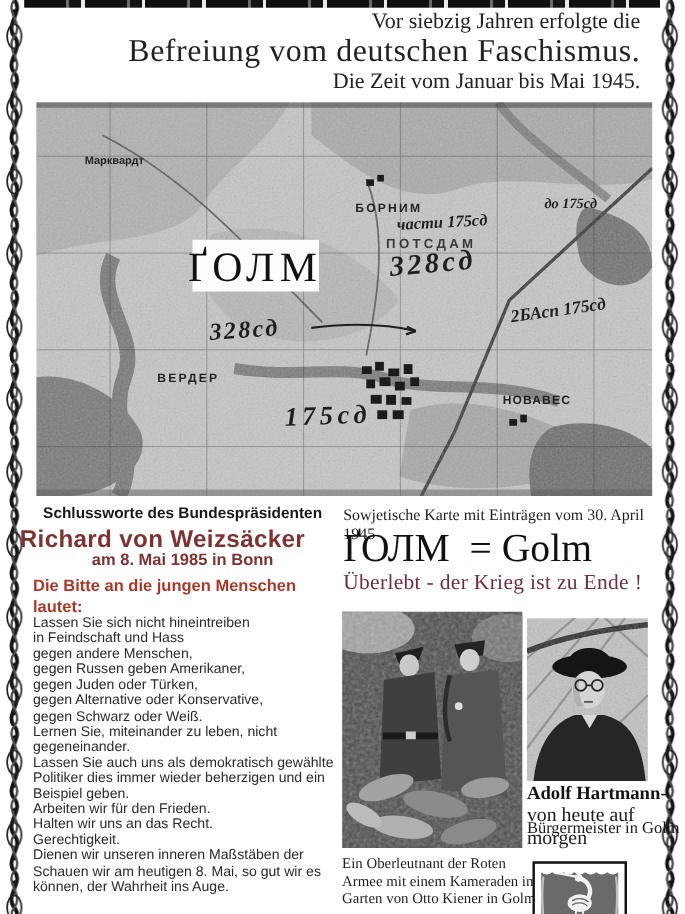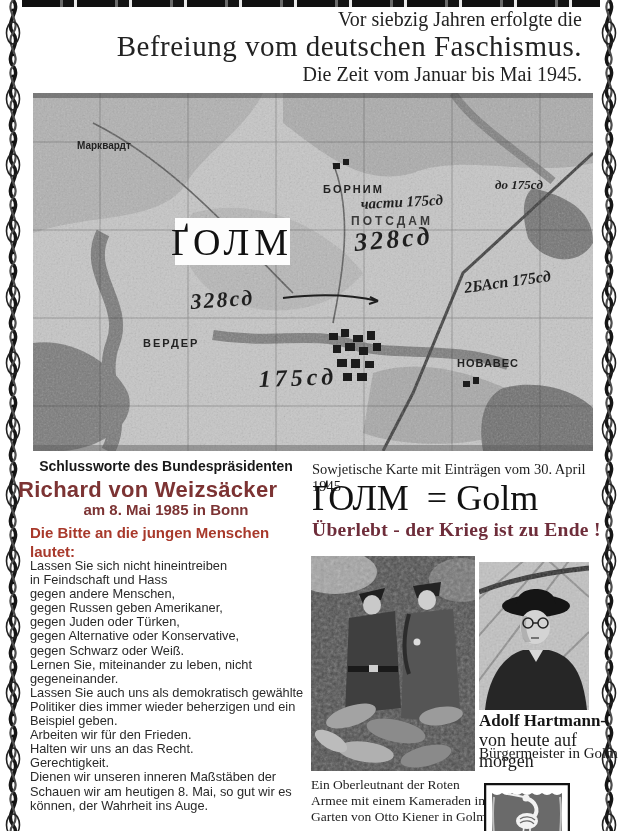--- a/index.html
+++ b/index.html
@@ -20,21 +20,21 @@
   .rvw-name{left:18px;top:477px;width:296px;text-align:left;font-size:22px;font-weight:bold;color:#7c3333;letter-spacing:.3px;}
   .rvw-date{left:30px;top:501px;width:272px;text-align:center;font-size:15px;font-weight:bold;color:#7c3333;}
   .appeal1{left:30px;top:524px;font-size:15px;font-weight:bold;color:#a8392b;}
   .appeal2{left:30px;top:543px;font-size:15px;font-weight:bold;color:#a8392b;}
   .quote{left:30px;top:559px;width:284px;}
   .q-line{font-family:"Liberation Sans",sans-serif;font-size:12.8px;line-height:14.1px;color:#2a2a2a;}
   
   .map-caption{left:312px;top:461px;width:288px;font-size:14.5px;color:#1d1d1d;}
   .golm-line{left:312px;top:477px;width:300px;font-size:36px;color:#111;}
   .golm-eq{margin-left:18px;}
-  .survived{left:312px;top:519px;font-size:19.5px;font-weight:bold;color:#6e2d3a;letter-spacing:.3px;text-align:center;}
+  .survived{left:312px;top:519px;font-size:19.5px;font-weight:normal;color:#6e2d3a;letter-spacing:.3px;text-align:center;}
   
   .ph{display:block;}
   .hartmann-name{left:479px;top:711px;font-size:17px;font-weight:bold;color:#151515;}
   .hartmann-l2{left:479px;top:730px;font-size:18px;}
   .hartmann-l3{left:479px;top:745px;font-size:15px;}
   .sold-cap{left:311px;width:200px;font-size:13.5px;color:#1d1d1d;}
   .sc1{top:777px;} .sc2{top:793px;} .sc3{top:809px;}
   
   .copyright{left:466px;top:811px;font-family:"Liberation Sans",sans-serif;font-size:13px;font-weight:bold;color:#ffffff;
     text-shadow:-1px -1px 0 #111,1px -1px 0 #111,-1px 1px 0 #111,1px 1px 0 #111,0 2px 2px #111;z-index:5;margin-top:44px;}

